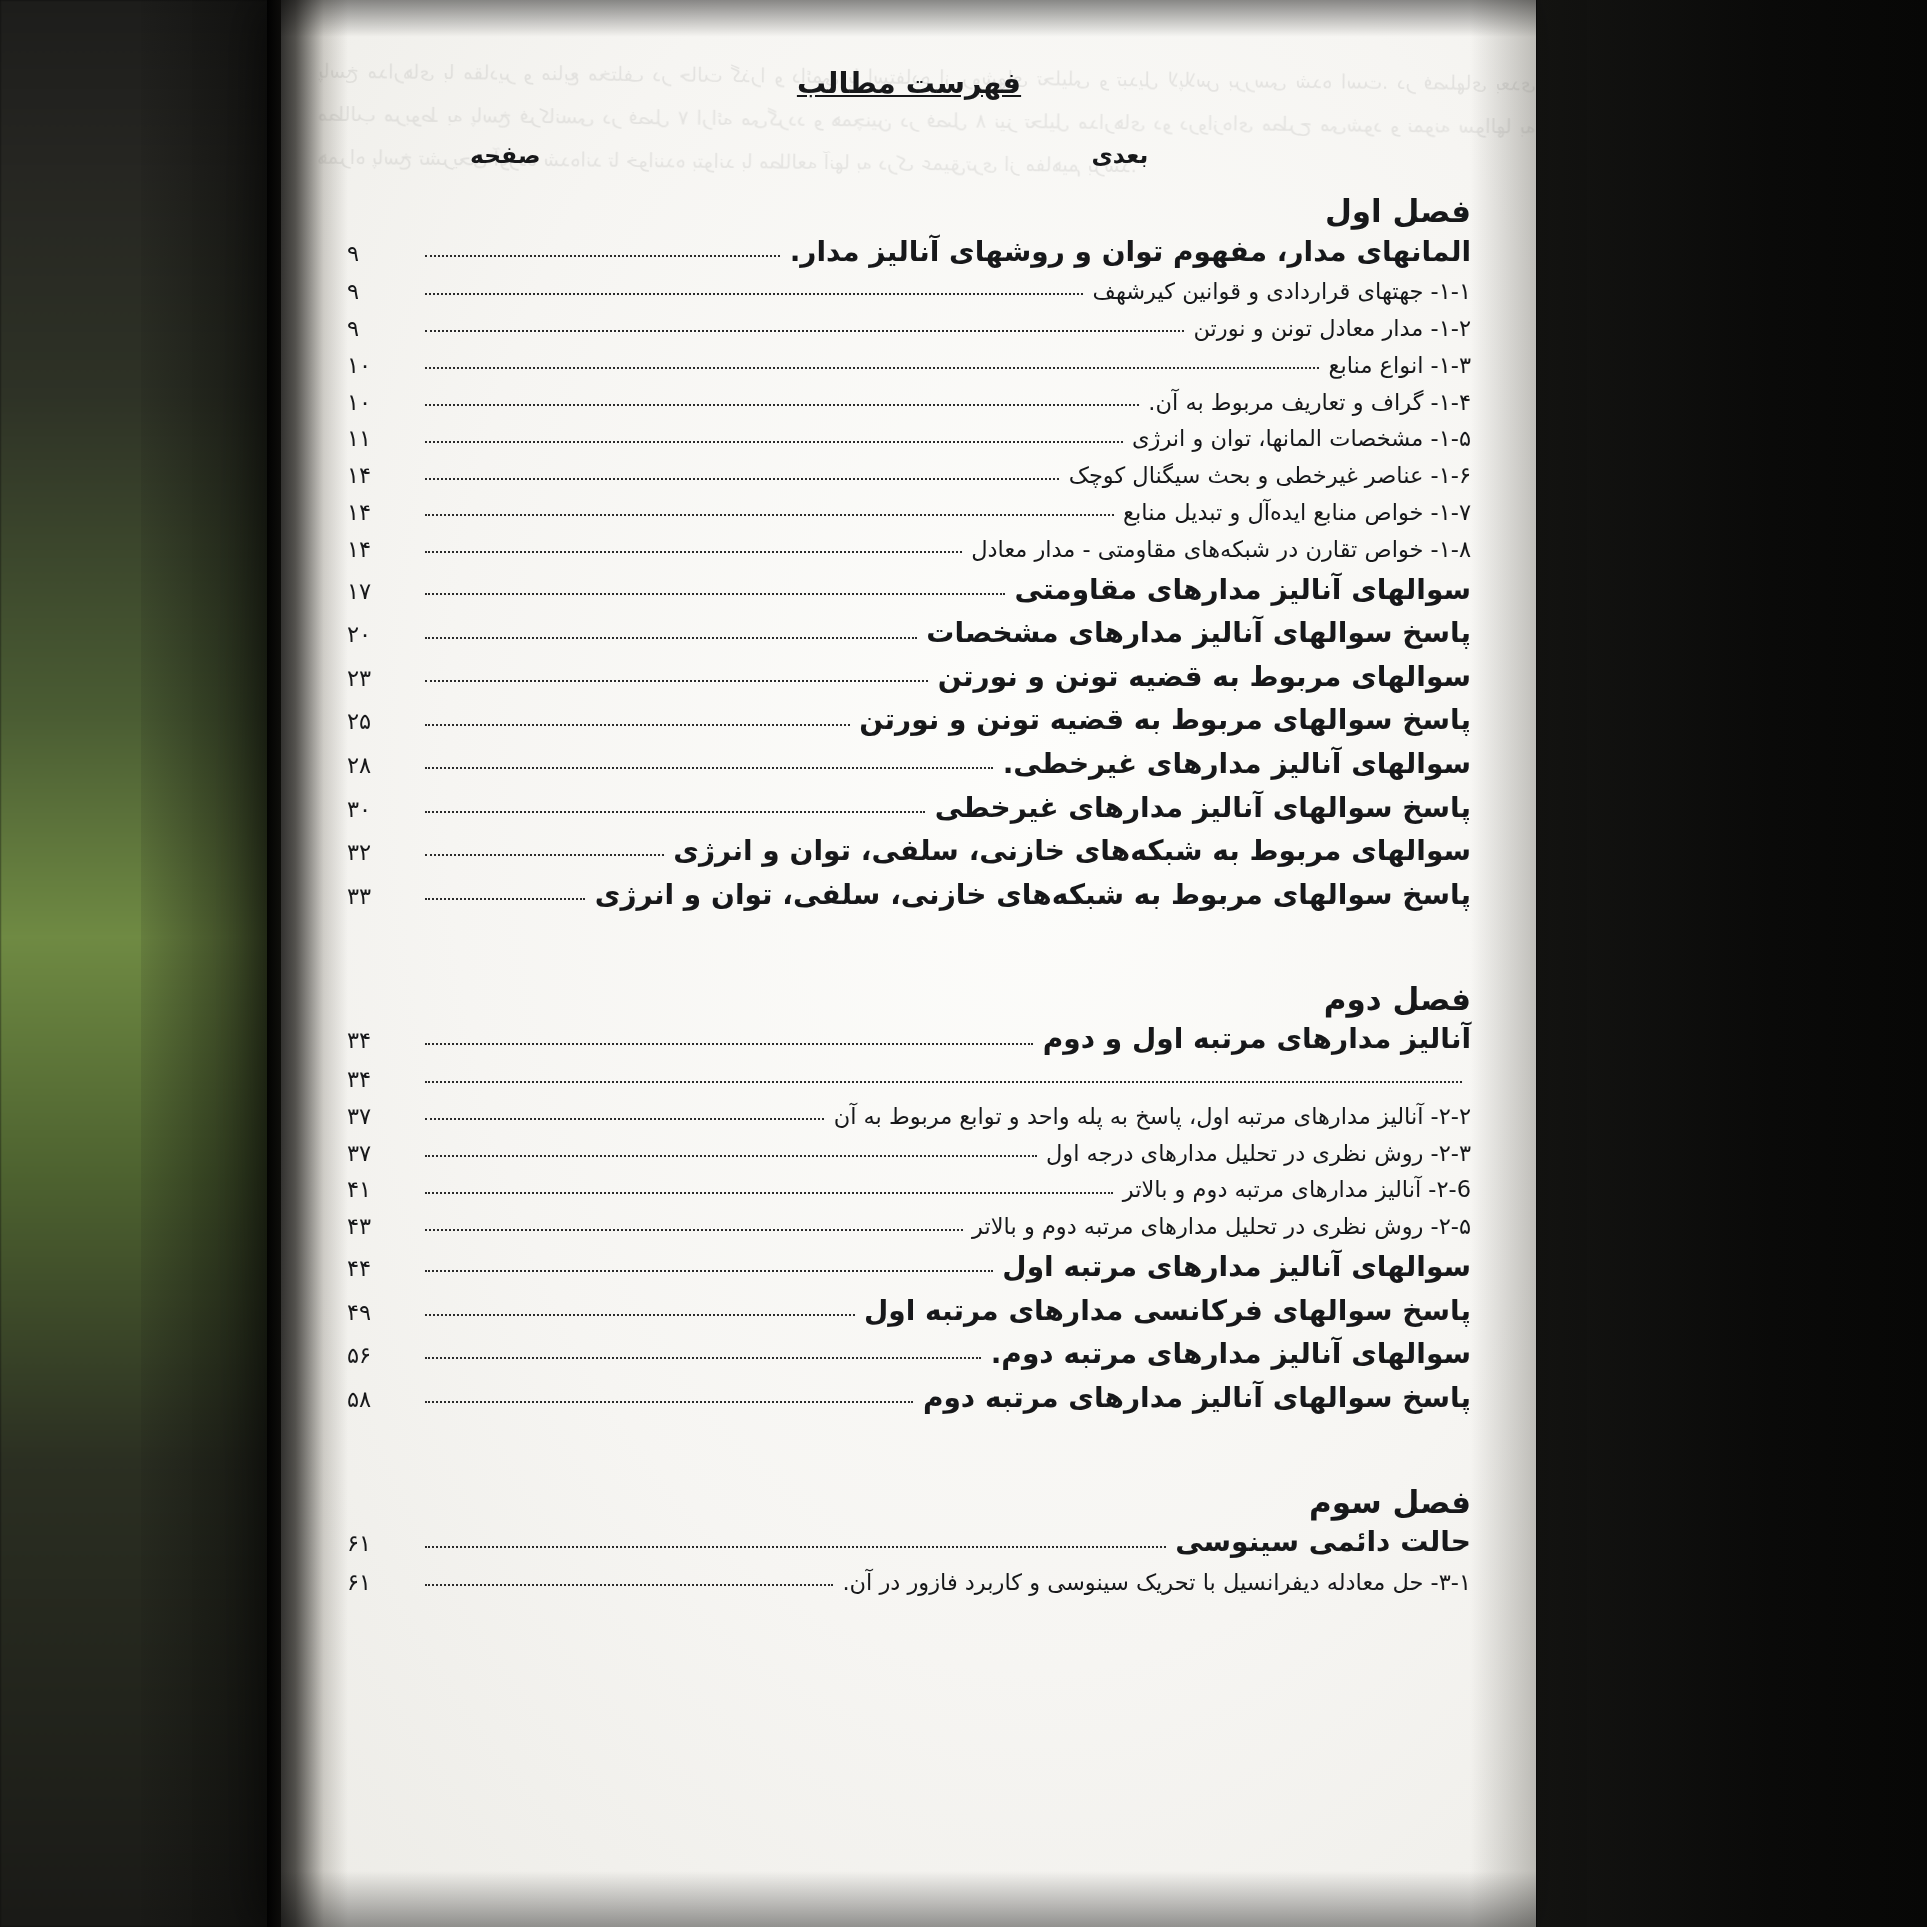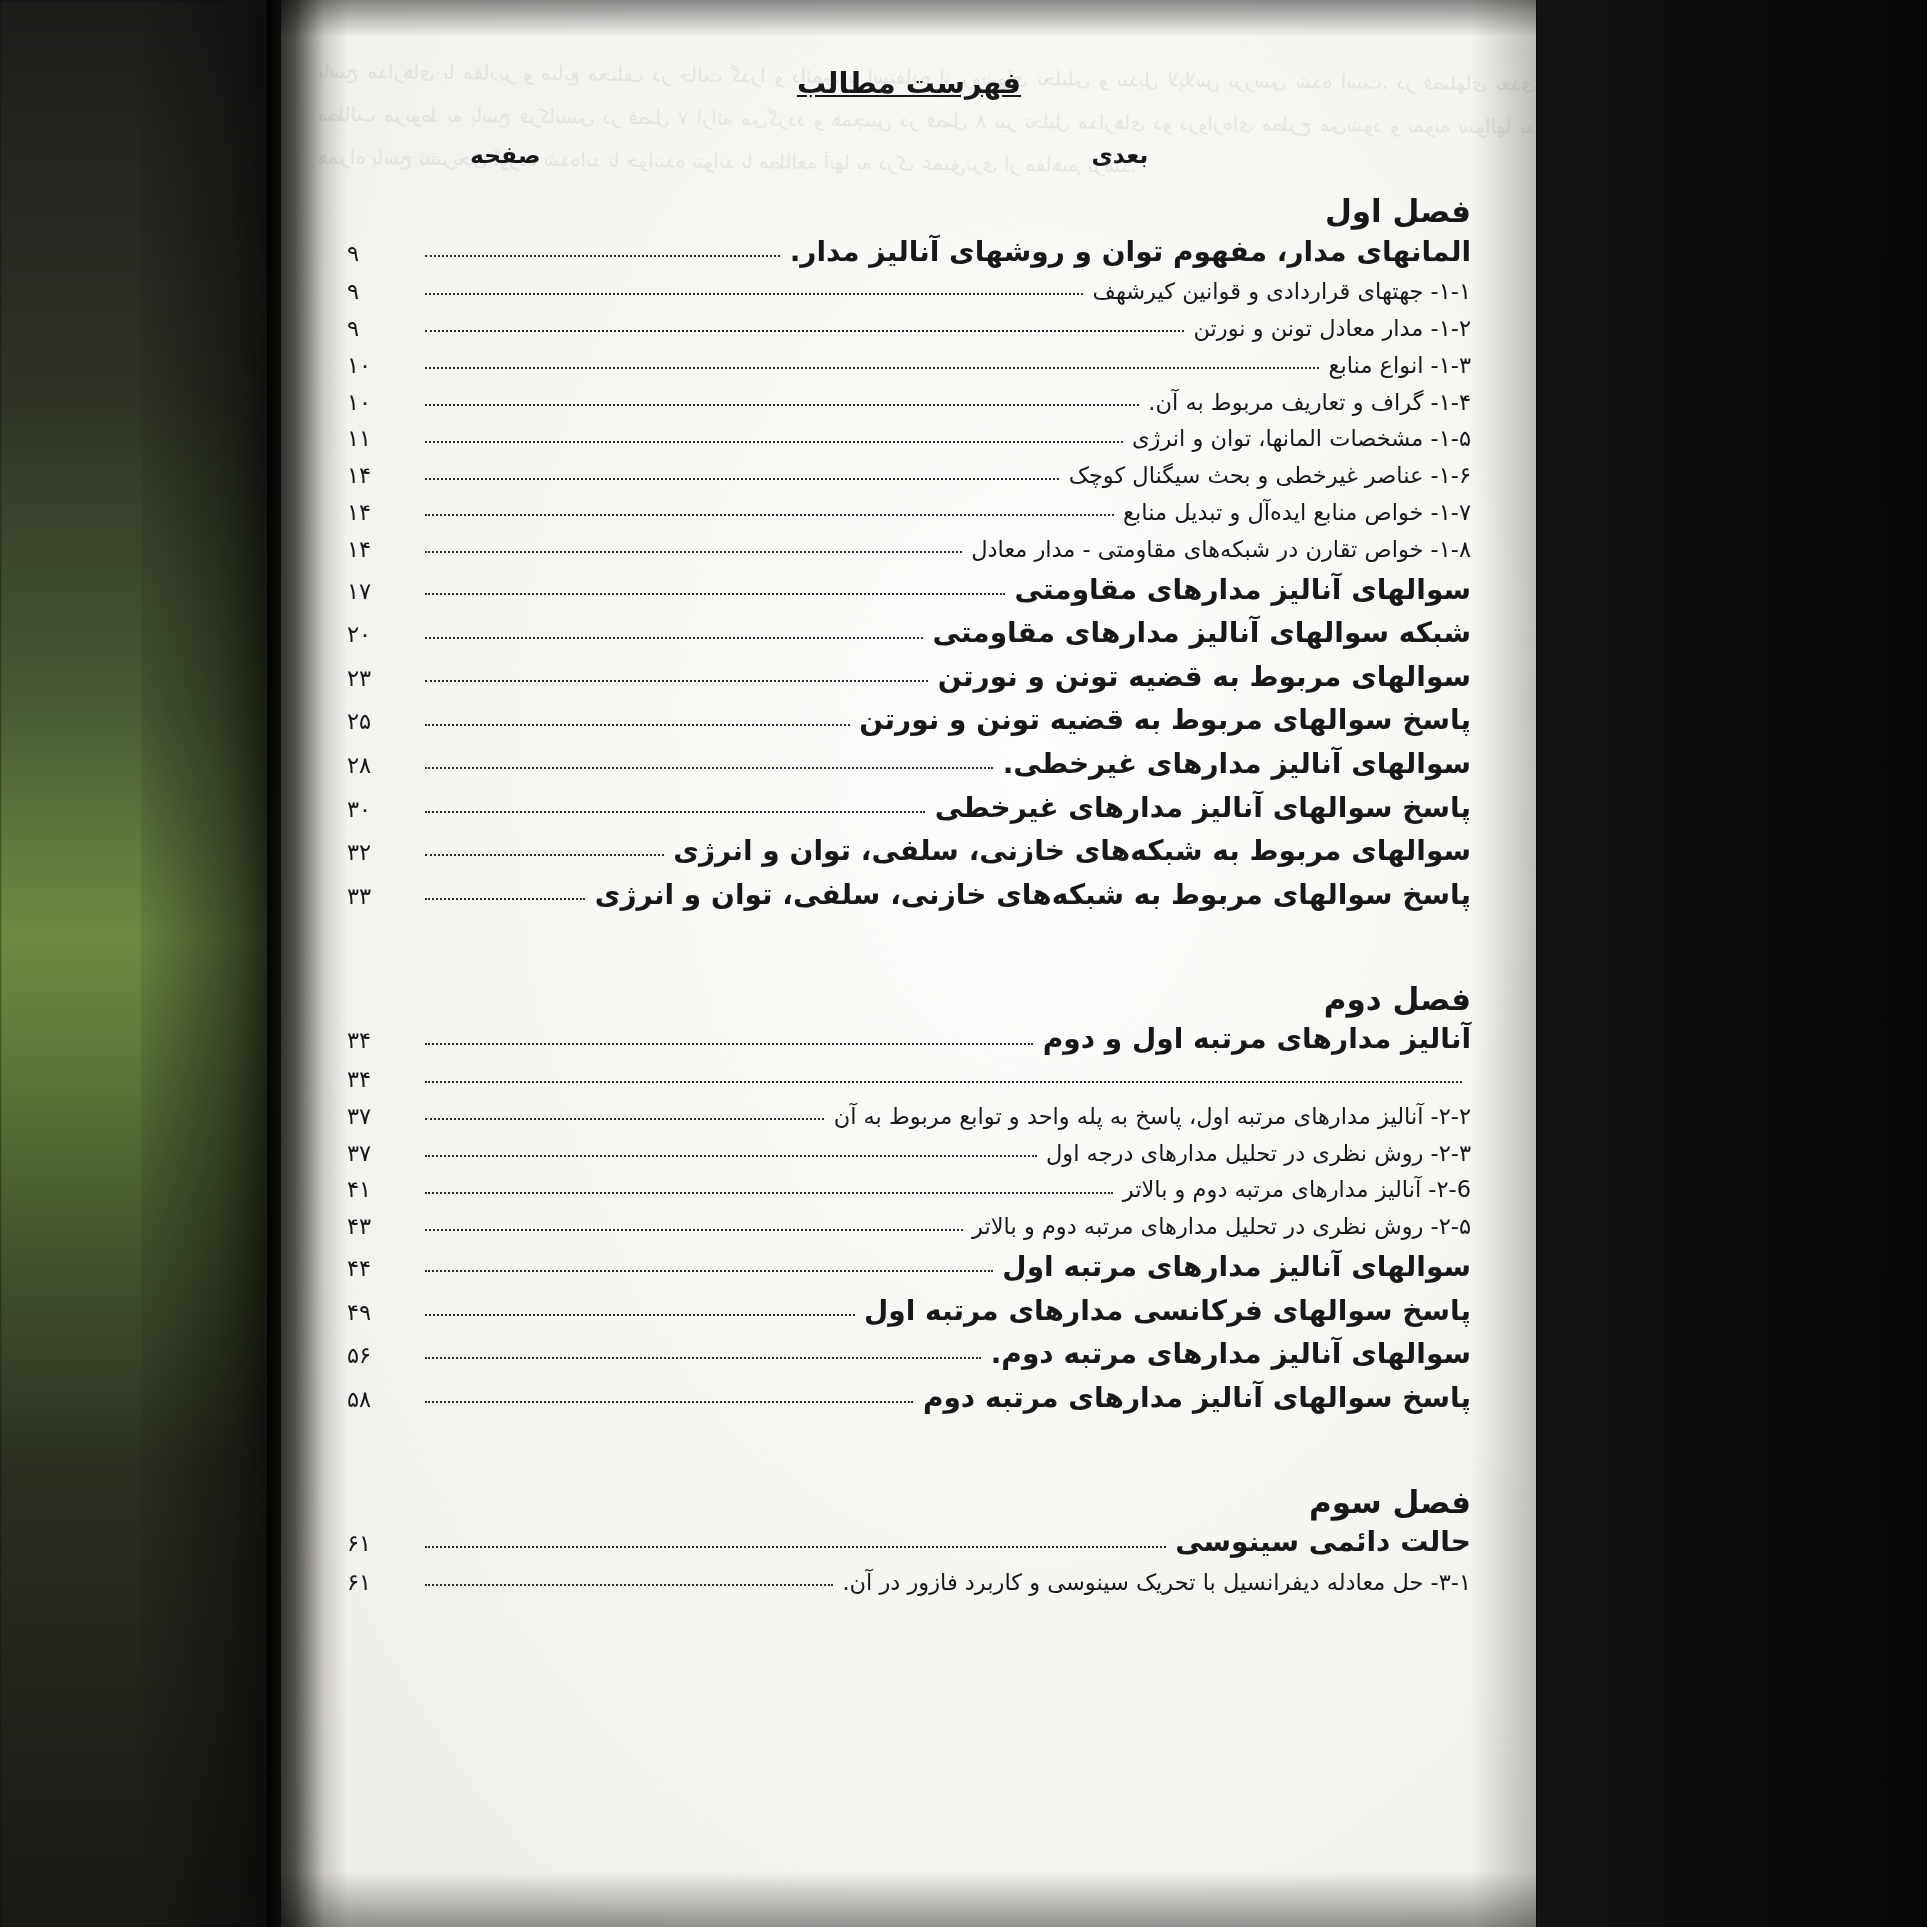--- a/index.html
+++ b/index.html
@@ -255,21 +255,21 @@
           <span class="label">۱-۸- خواص تقارن در شبکه‌های مقاومتی - مدار معادل</span>
           <span class="leader"></span>
           <span class="pg">۱۴</span>
         </div>
         <div class="entry bold">
           <span class="label">سوالهای آنالیز مدارهای مقاومتی</span>
           <span class="leader"></span>
           <span class="pg">۱۷</span>
         </div>
         <div class="entry bold">
-          <span class="label">شبکه سوالهای آنالیز مدارهای مقاومتی</span>
+          <span class="label">پاسخ سوالهای آنالیز مدارهای مشخصات</span>
           <span class="leader"></span>
           <span class="pg">۲۰</span>
         </div>
         <div class="entry bold">
           <span class="label">سوالهای مربوط به قضیه تونن و نورتن</span>
           <span class="leader"></span>
           <span class="pg">۲۳</span>
         </div>
         <div class="entry bold">
           <span class="label">پاسخ سوالهای مربوط به قضیه تونن و نورتن</span>

